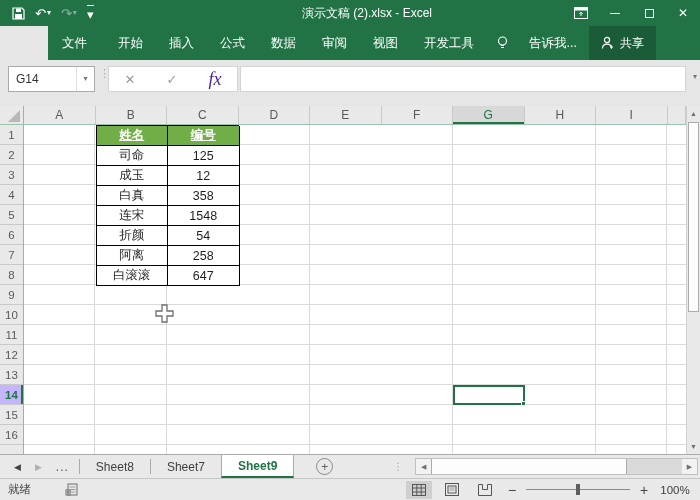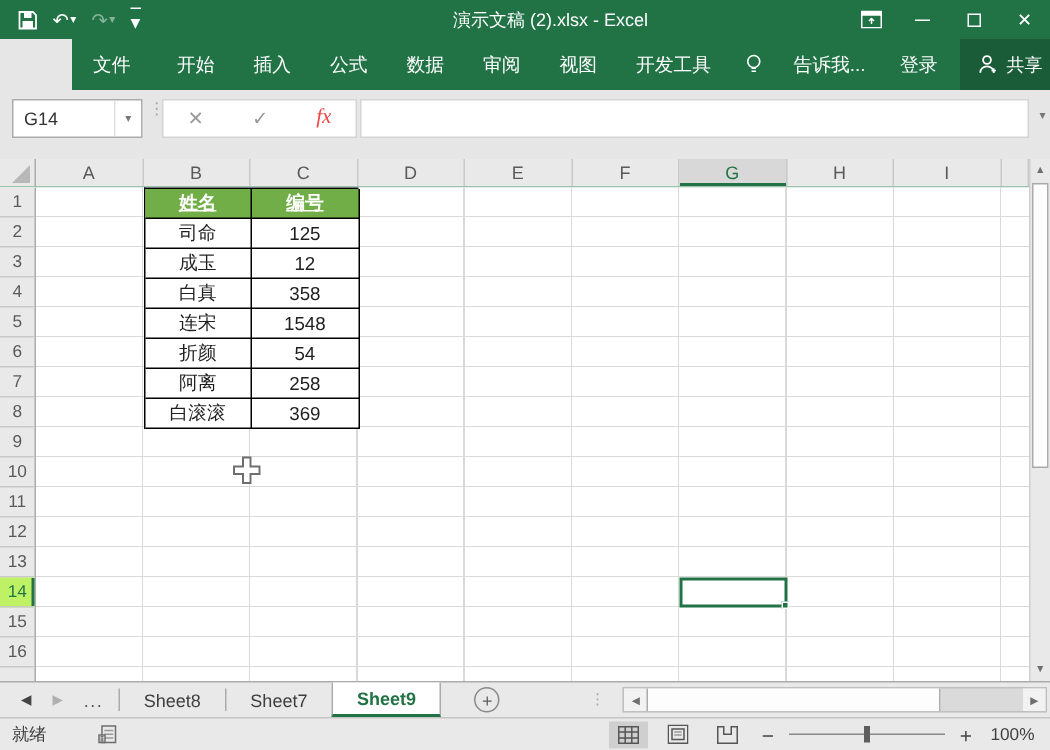--- a/index.html
+++ b/index.html
@@ -29,38 +29,38 @@
   .share-btn { display:flex; align-items:center; gap:5px; background:#1A5C38; height:100%; padding:0 12px; margin-left:2px; }
   .person svg { display:block; }
 
   
   .formularow { position:absolute; left:0; top:60px; width:700px; height:58px; background:#E6E6E6; border-bottom:1px solid #C6C6C6; }
   .namebox { position:absolute; left:8px; top:6px; width:87px; height:26px; background:#fff; border:1px solid #ABABAB; display:flex; align-items:center; }
   .namebox .val { flex:1; padding-left:7px; color:#333; font-size:12px; }
   .namebox .arr { width:18px; color:#777; font-size:8px; text-align:center; border-left:1px solid #E0E0E0; line-height:24px; height:24px; }
   .fdots { position:absolute; left:99px; top:10px; color:#A6A6A6; font-size:11px; letter-spacing:0; line-height:6px; text-align:center; width:6px; }
   .fbtns { position:absolute; left:108px; top:6px; width:130px; height:26px; background:#fff; border:1px solid #D4D4D4; display:flex; align-items:center; justify-content:space-around; color:#9A9A9A; }
-  .fbtns .fx { font-style:italic; font-family:"Liberation Serif","DejaVu Serif",serif; color:#ef4444; font-size:14px; }
+  .fbtns .fx { font-style:italic; font-family:"Liberation Serif","DejaVu Serif",serif; color:#4c1d95; font-size:18px; }
   .fbtns span { font-size:13px; }
   .formulafield { position:absolute; left:240px; top:6px; width:446px; height:26px; background:#fff; border:1px solid #D4D4D4; padding:4px 6px; color:#333; }
   .fexpand { position:absolute; right:3px; top:12px; color:#777; font-size:8px; }
 
   
   .colheaders { position:absolute; left:0; top:106px; width:686px; height:19px; display:flex; background:#E9E9E9; border-bottom:1px solid #9BC3AE; }
   .corner { width:24px; height:100%; background:#E9E9E9; border-right:1px solid #ABABAB; position:relative; }
   .corner:after { content:""; position:absolute; right:3px; bottom:2px; border-left:12px solid transparent; border-bottom:12px solid #B8B8B8; }
   .colh { width:71.5px; height:100%; display:flex; align-items:center; justify-content:center; color:#5A5A5A; font-size:12px; border-right:1px solid #C9C9C9; }
   .colh.sel { background:#D8D8D8; color:#217346; box-shadow:inset 0 -2px 0 #217346; }
   .colh.filler { width:18px; }
 
   
   .grid { position:absolute; left:0; top:125px; width:686px; height:329px; background:#fff; display:flex; }
   .rowheaders { width:24px; background:#E9E9E9; border-right:1px solid #ABABAB; }
   .rowh { height:20px; display:flex; align-items:center; justify-content:center; color:#5A5A5A; font-size:11.5px; border-bottom:1px solid #C9C9C9; }
-  .rowh.sel { background:#bef264; color:#217346; box-shadow:inset -2px 0 0 #217346; }
+  .rowh.sel { background:#c4b5fd; color:#217346; box-shadow:inset -2px 0 0 #217346;font-weight:bold; }
   .cells { position:relative; flex:1; background-image:
       repeating-linear-gradient(to right, transparent 0px, transparent 70.5px, #D9D9D9 70.5px, #D9D9D9 71.5px),
       repeating-linear-gradient(to bottom, transparent 0px, transparent 19px, #DADADA 19px, #DADADA 20px); }
 
   
   .xtable { position:absolute; left:71.5px; top:0; width:143px; border-left:1px solid #000; border-top:1px solid #000; display:grid; grid-template-columns:71.5px 71.5px; background:#fff; }
   .xtable .cell { height:20px; border-right:1px solid #000; border-bottom:1px solid #000; display:flex; align-items:center; justify-content:center; font-size:12.5px; color:#1F1F1F; }
   .xtable .hcell { background:#71AE47; color:#fff; font-weight:bold;text-decoration:underline; }
 
   
@@ -161,21 +161,20 @@
   <span class="rtab">开发工具</span>
   <span class="rtab tellme">
     <span class="bulb">
       <svg width="11" height="14" viewBox="0 0 11 14">
           <circle cx="5.5" cy="5" r="4" fill="none" stroke="#fff" stroke-width="1.1"></circle>
           <path d="M4 9.5h3M4 11.5h3" stroke="#fff" stroke-width="1.1"></path>
         </svg>
     </span>
     <span>告诉我...</span>
   </span>
-  <span class="rtab">登录</span>
   <span class="share-btn">
     <span class="person">
       <svg width="14" height="14" viewBox="0 0 14 14">
           <circle cx="6" cy="4" r="2.6" fill="none" stroke="#fff" stroke-width="1.2"></circle>
           <path d="M1.5 12.5c0-2.6 2-4.3 4.5-4.3s4.5 1.7 4.5 4.3" fill="none" stroke="#fff" stroke-width="1.2"></path>
           <path d="M10.5 9.5v3M9 11h3" stroke="#fff" stroke-width="1.1"></path>
         </svg>
     </span>
     <span>共享</span>
   </span>
@@ -240,21 +239,21 @@
       <div class="cell">12</div>
       <div class="cell">白真</div>
       <div class="cell">358</div>
       <div class="cell">连宋</div>
       <div class="cell">1548</div>
       <div class="cell">折颜</div>
       <div class="cell">54</div>
       <div class="cell">阿离</div>
       <div class="cell">258</div>
       <div class="cell">白滚滚</div>
-      <div class="cell">369</div>
+      <div class="cell">647</div>
     </div>
 
     <div class="selcell">
       <div class="handle"></div>
     </div>
 
     <div class="cursor">
       <svg width="19" height="19" viewBox="0 0 19 19">
           <path d="M7 1h5v6h6v5h-6v6H7v-6H1V7h6z" fill="#fff" stroke="#6E6E6E" stroke-width="1.3"></path>
         </svg>

